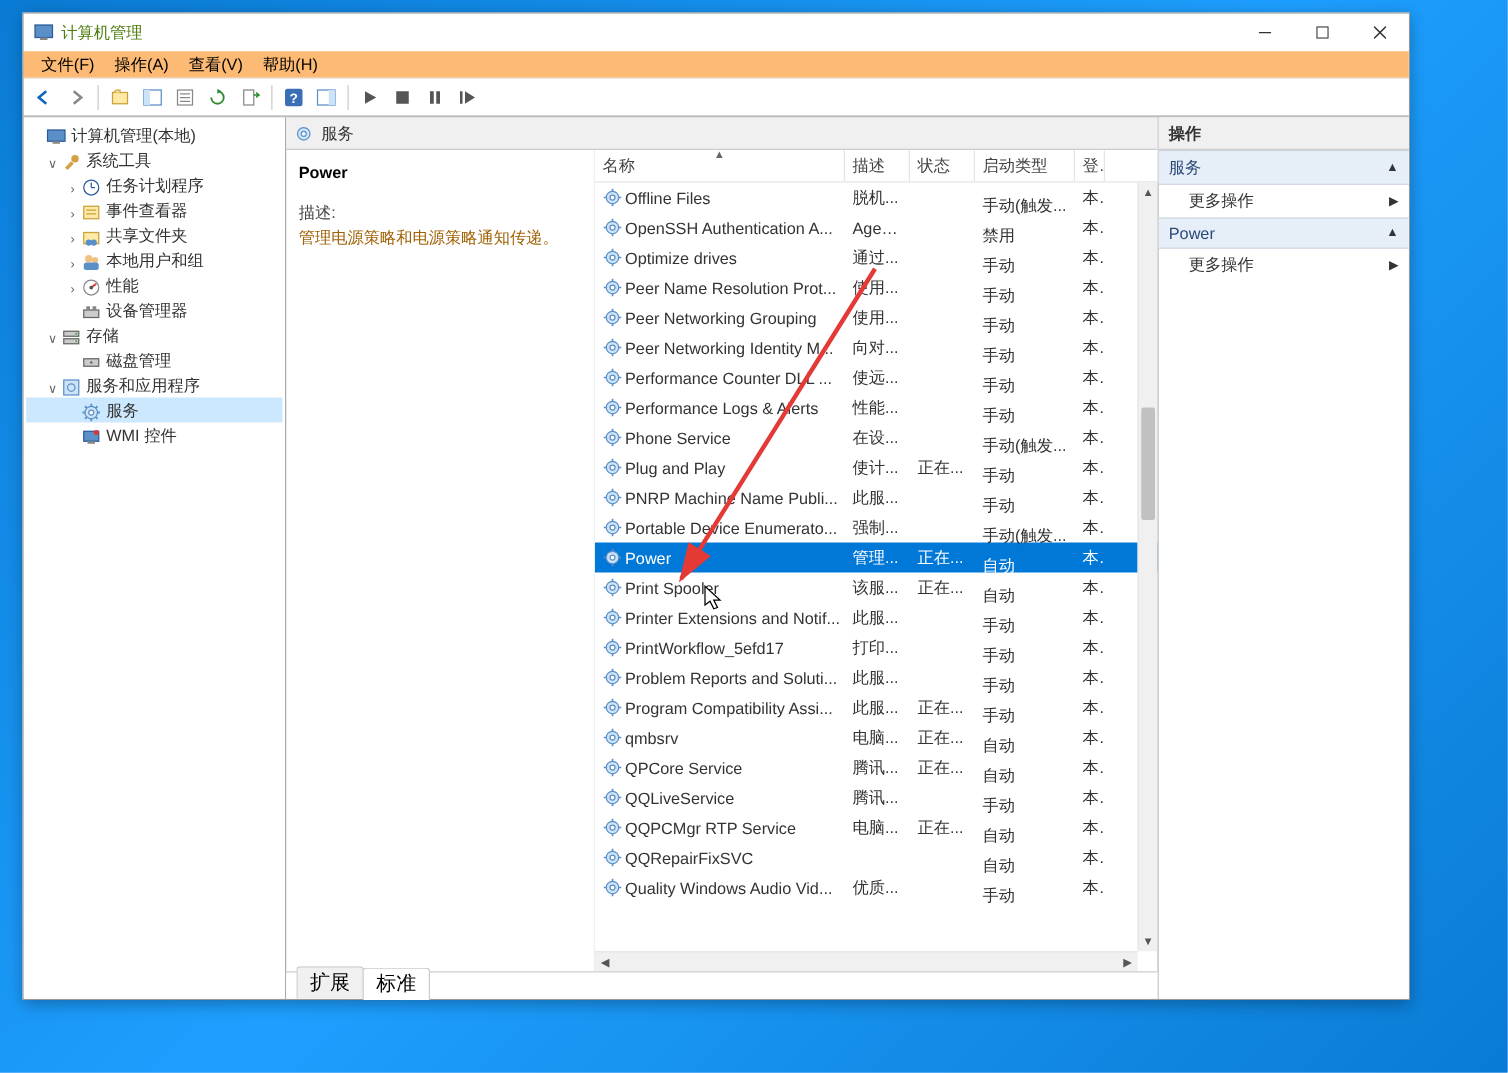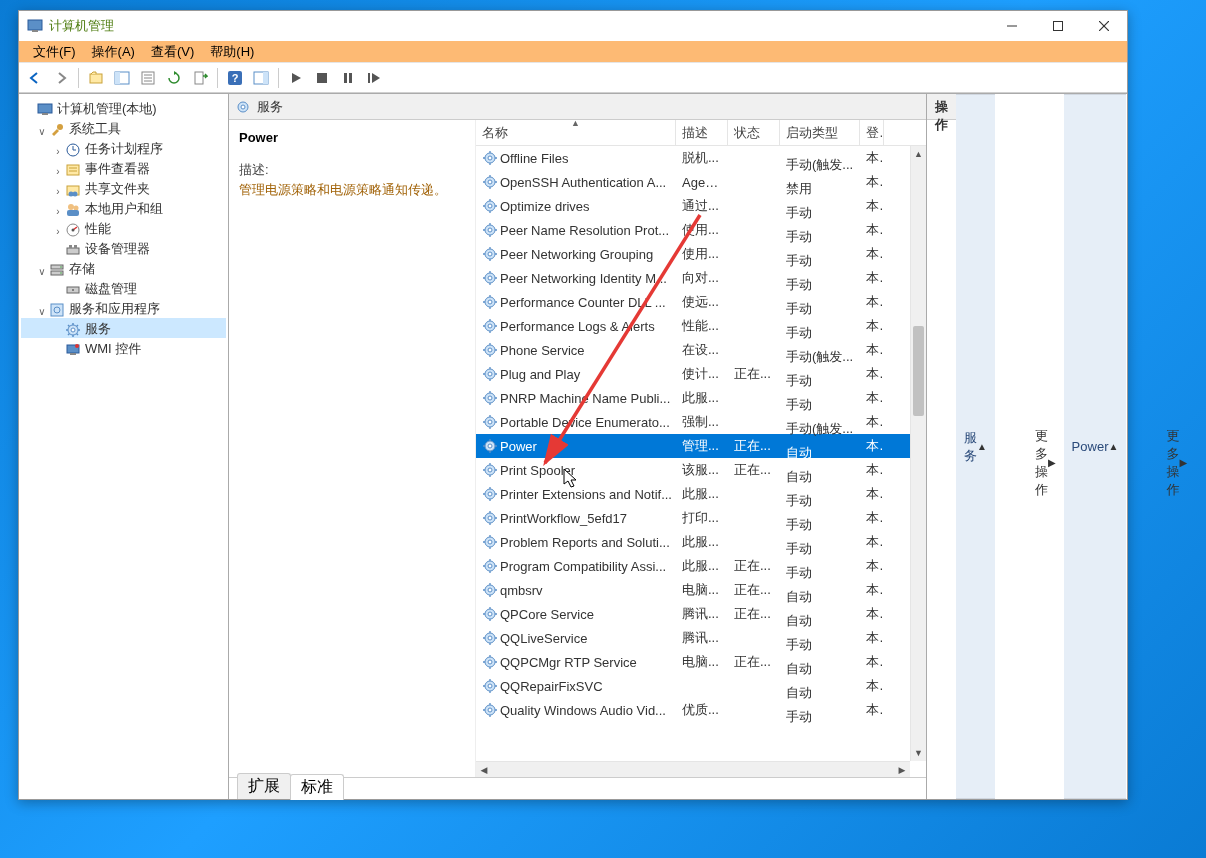--- a/index.html
+++ b/index.html
@@ -70,24 +70,24 @@
   .vscroll .arrow.up { top: 0; }
   .vscroll .arrow.down { bottom: 0; }
   .hscroll { position: absolute; left: 0; right: 16px; bottom: 0; height: 16px; background: #f0f0f0; border-top: 1px solid #e5e5e5; }
   .hscroll .arrow { position: absolute; top: 0; bottom: 0; width: 16px; display:flex; align-items:center; justify-content:center; font-size:9px; color:#555; }
   .hscroll .arrow.left { left: 0; }
   .hscroll .arrow.right { right: 0; }
   .tabs-bar { height: 22px; border-top: 1px solid #ccc; display: flex; align-items: flex-end; padding: 0 8px; background: #fff; }
   .tab { padding: 2px 10px; font-size: 16px; border: 1px solid #ccc; border-bottom: none; margin-right: -1px; background: #f0f0f0; cursor: pointer; border-radius: 3px 3px 0 0; }
   .tab.active { background: #fff; position: relative; top: 1px; }
 
-  .actions-pane { width: 200px; background: #fff; display: flex; flex-direction: row; }
+  .actions-pane { width: 200px; background: #fff; display: flex; flex-direction: column; }
   .actions-header { height: 26px; background: #f0f0f0; border-bottom: 1px solid #ccc; padding: 4px 8px; font-size: 13px; font-weight: bold; color: #333; }
   .action-group-hdr { background: #e6eef7; padding: 4px 8px; font-size: 13px; color: #2a4a7a; display: flex; align-items: center; justify-content: space-between; border-top: 1px solid #d0d7e0; border-bottom: 1px solid #d0d7e0; cursor: pointer; }
-  .action-item { padding: 4px 8px 4px 40px; font-size: 13px; color: #333; display: flex; align-items: center; justify-content: space-between; cursor: pointer; margin-top: 32px; }
+  .action-item { padding: 4px 8px 4px 24px; font-size: 13px; color: #333; display: flex; align-items: center; justify-content: space-between; cursor: pointer; }
   .collapse-arrow { font-size: 10px; color: #333; }
   .play-arrow { font-size: 10px; color: #333; }
 
   .red-arrow { position: absolute; pointer-events: none; z-index: 50; }
 
   .cursor-overlay { position: absolute; pointer-events: none; z-index: 60; }
 
   
   svg { display: block; }
 </style>

